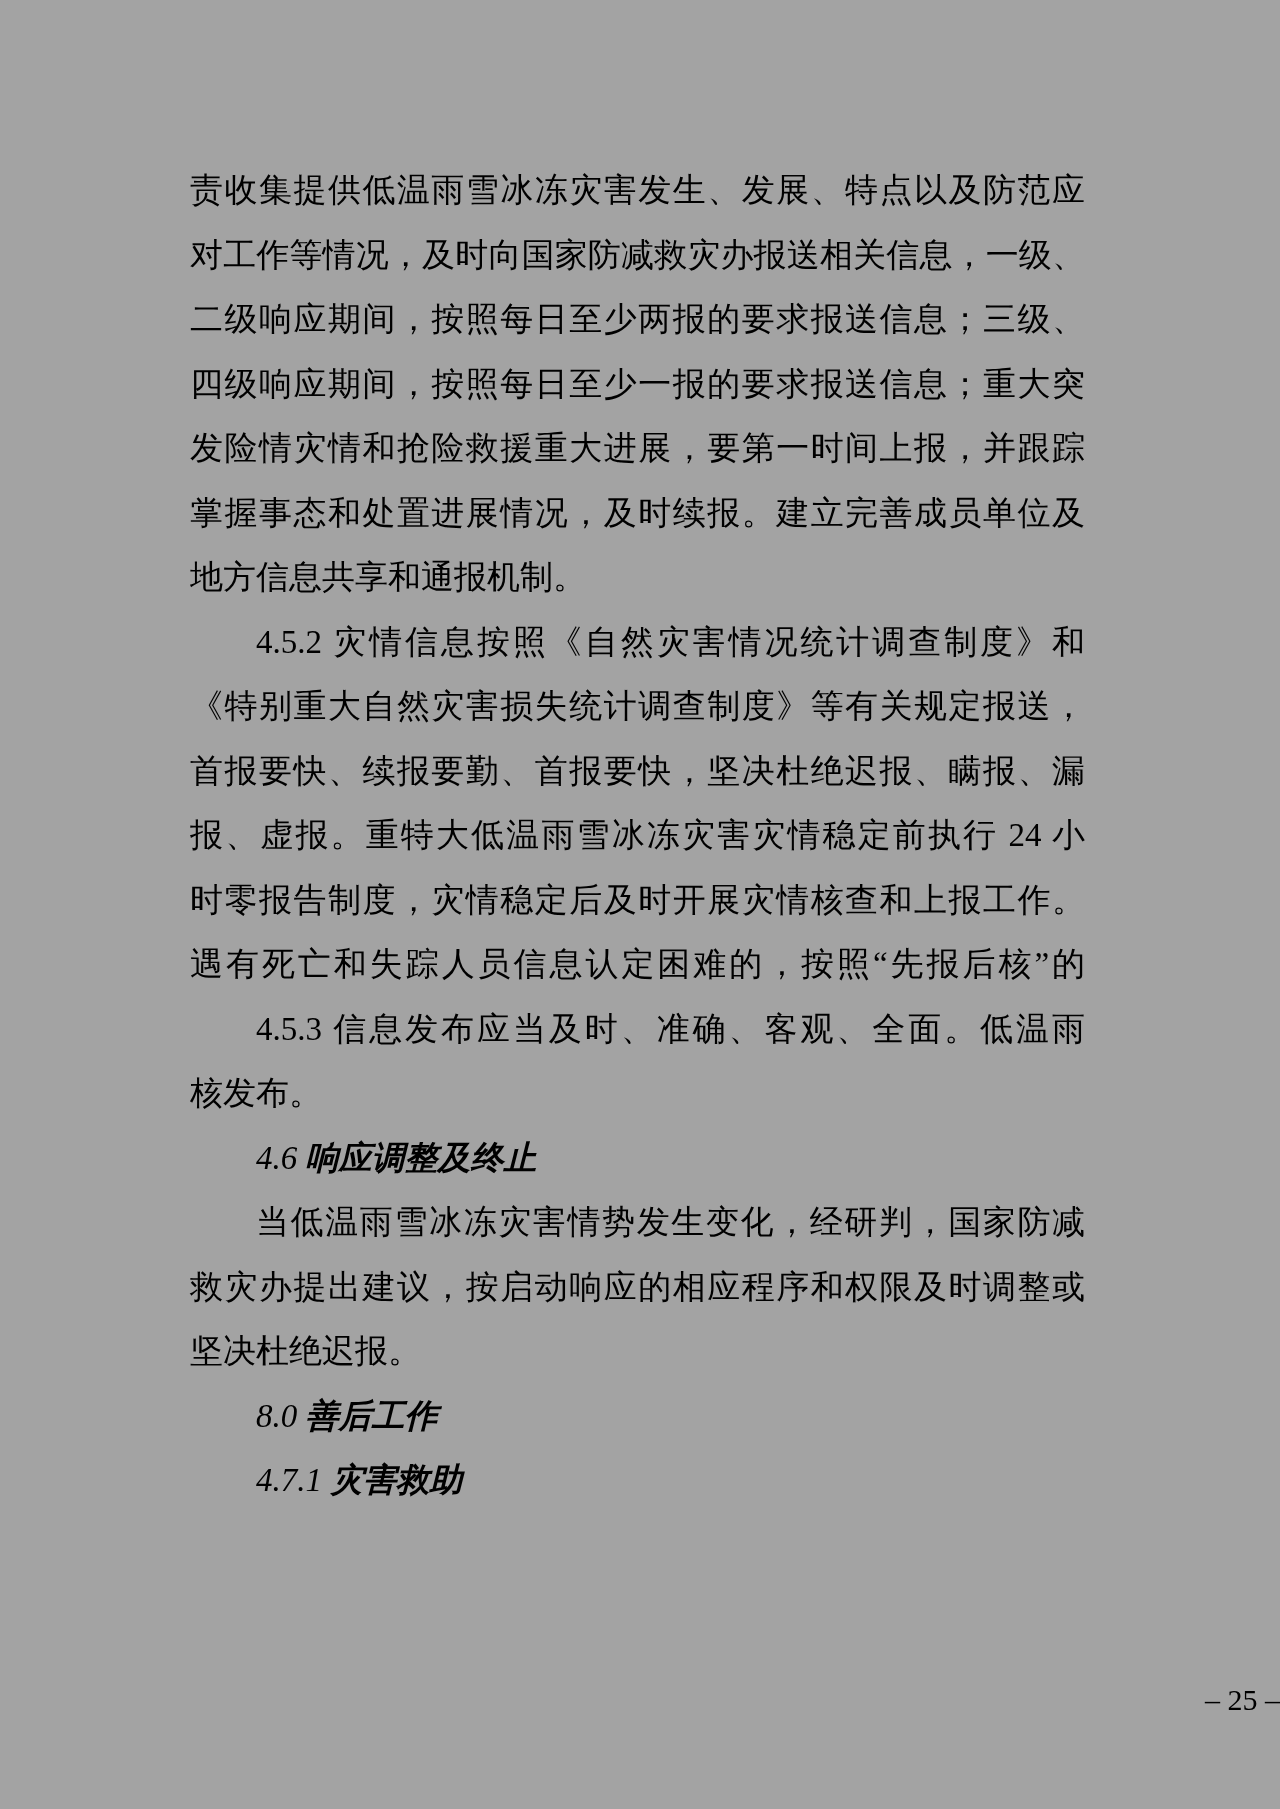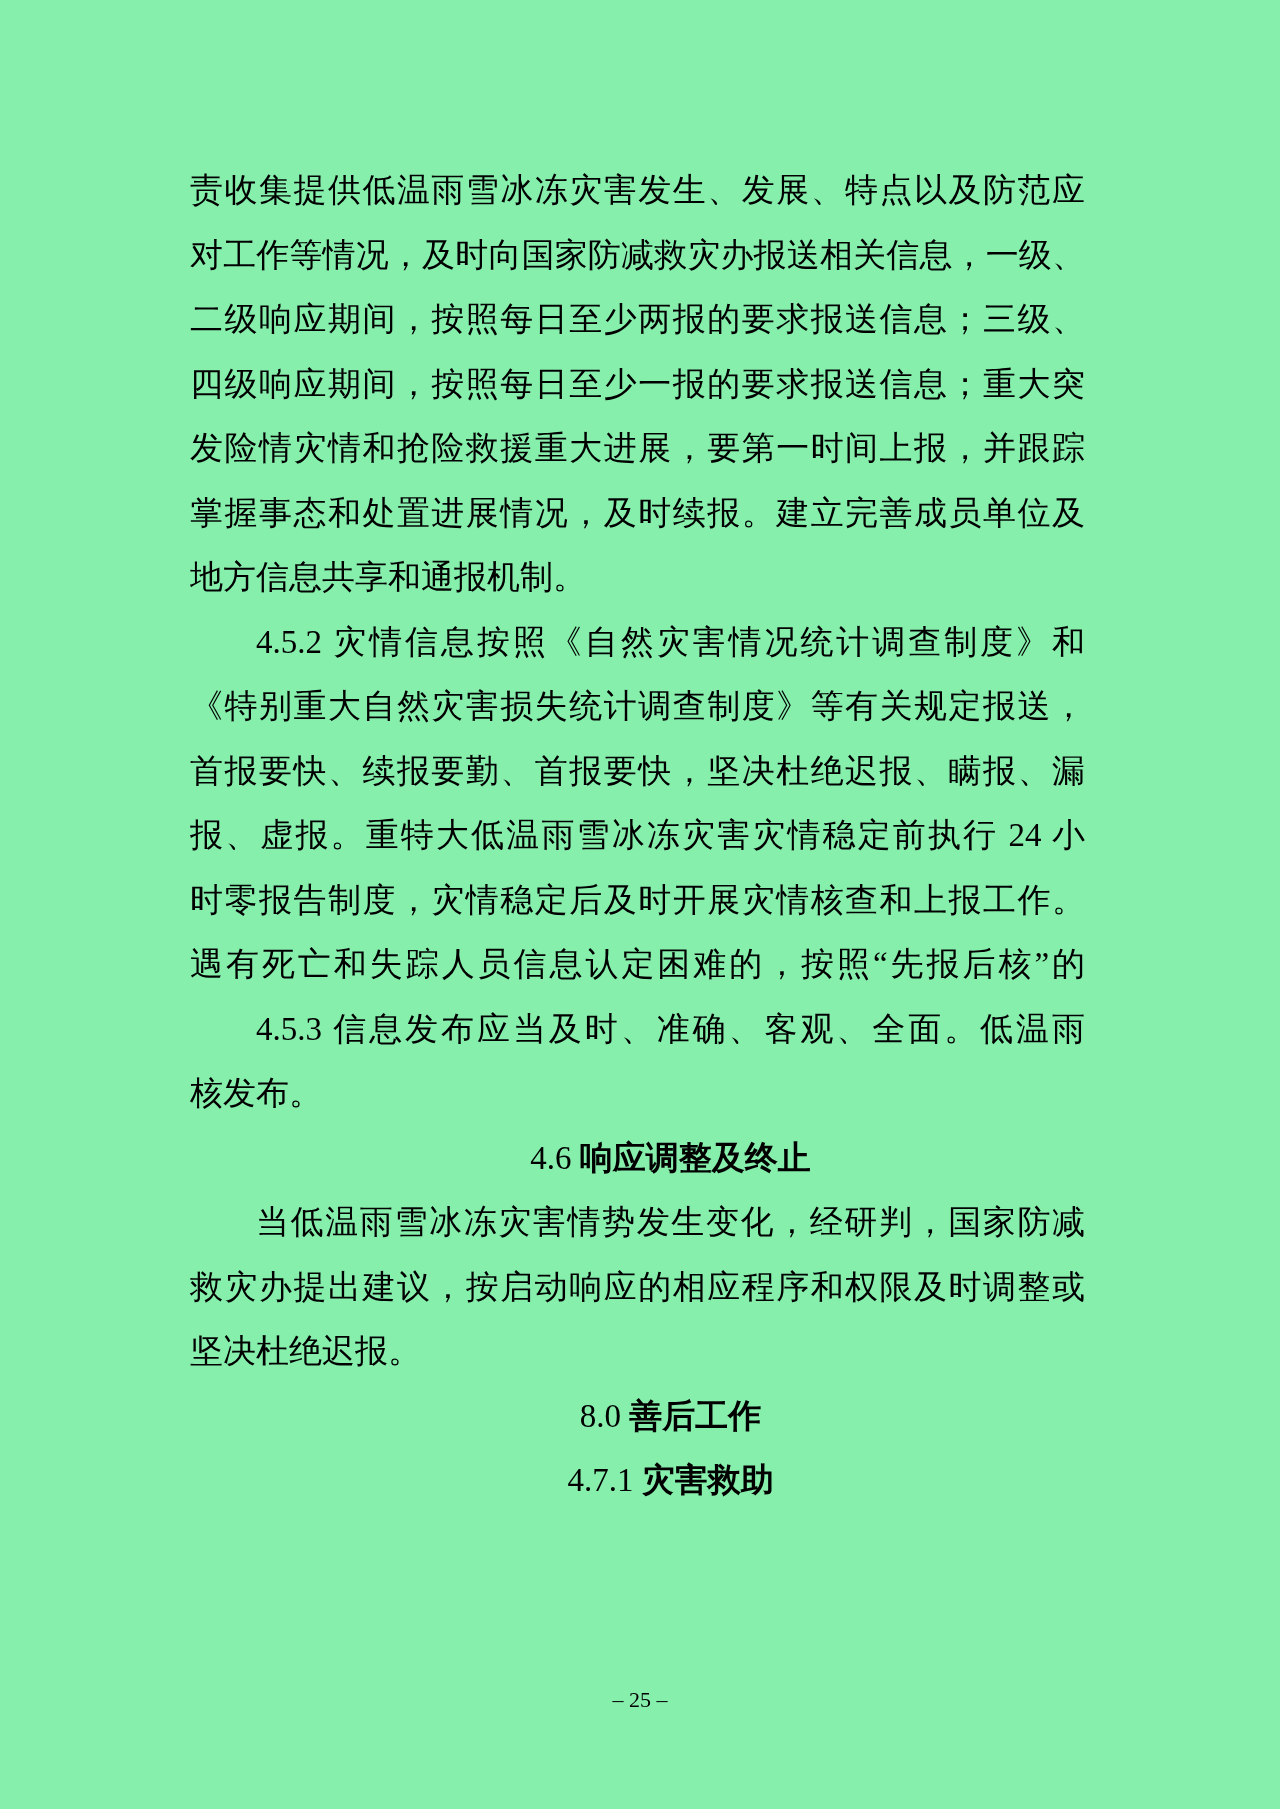--- a/index.html
+++ b/index.html
@@ -4,21 +4,21 @@
 <style>
   html, body {
     margin: 0;
     padding: 0;
     background: #ffffff;
   }
   .page {
     position: relative;
     width: 1280px;
     height: 1809px;
-    background: #86efac;
+    background: #a3a3a3;
     overflow: hidden;
     color: #000000;
   }
   .content {
     position: absolute;
     left: 190px;
     top: 158px;
     width: 895px;
     font-family: "Liberation Serif", "DejaVu Serif", serif;
     font-size: 33px;
@@ -28,38 +28,39 @@
   .line {
     text-align: justify;
   }
   .line.flush {
     text-align-last: justify;
   }
   .line.indent {
     text-indent: 66px;
   }
   .line.heading {
-    text-align: center;
+    text-align: left;
+    font-style: italic;
   }
   .heading-num {
     font-weight: normal;
     font-family: "Liberation Serif", "DejaVu Serif", serif;
   }
   .heading-title {
     font-weight: bold;
     font-family: "Liberation Sans", "DejaVu Sans", sans-serif;
   }
   .footer {
     position: absolute;
     left: 0;
     top: 1682px;
     width: 100%;
-    text-align: center;
+    text-align: right;
     font-family: "Liberation Serif", "DejaVu Serif", serif;
-    font-size: 22px;
+    font-size: 30px;
     line-height: 36px;
     color: #000000;
   }
 </style>
 </head>
 <body>
 
 <div class="page">
   <div class="content">
       <div class="line body flush">责收集提供低温雨雪冰冻灾害发生、发展、特点以及防范应</div>

